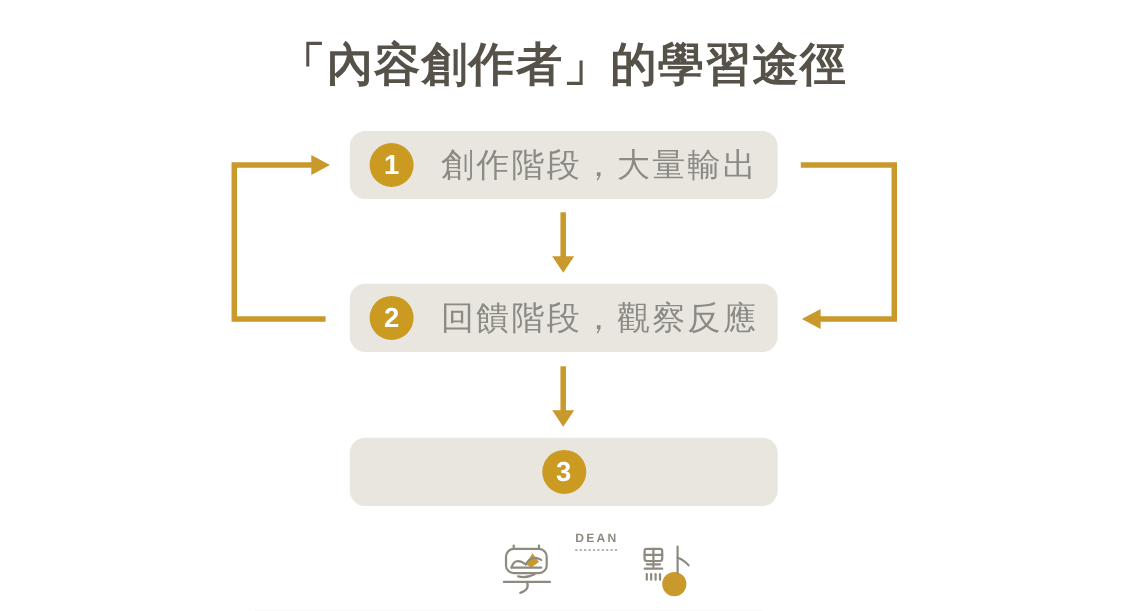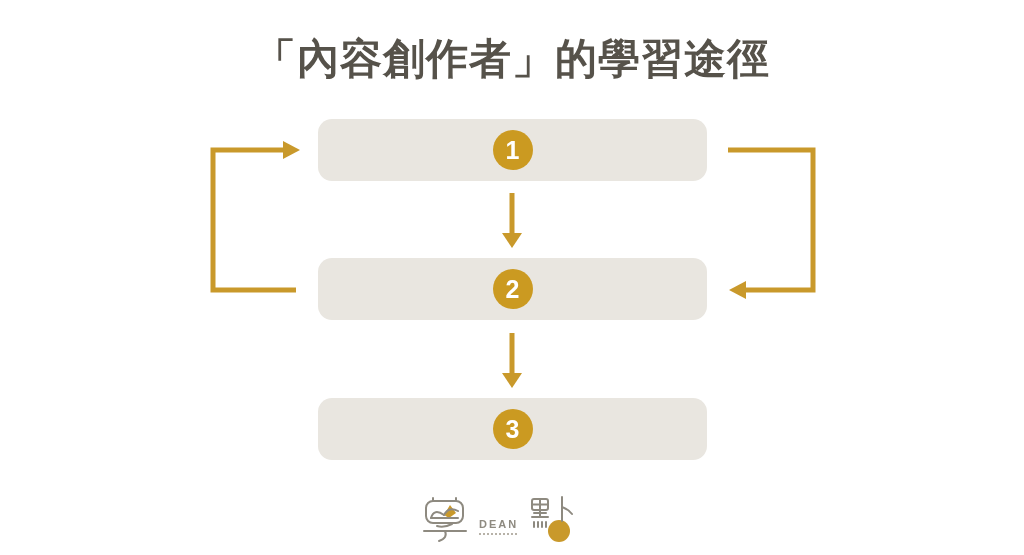--- a/index.html
+++ b/index.html
@@ -44,22 +44,22 @@
     background:var(--badge-gold);
     color:#fff;font-size:25px;font-weight:700;
     display:flex;align-items:center;justify-content:center;
     flex:0 0 auto;
   }
   .stage-label{
     font-size:30px;letter-spacing:2px;color:var(--box-text);
     white-space:nowrap;
   }
   .brand-logo{
-    position:absolute;left:423px;top:494px;
-    display:flex;align-items:flex-end;gap:12px;
+    position:absolute;left:457px;top:494px;
+    display:flex;align-items:flex-start;gap:22px;
   }
   .emblem{display:block;}
   .emblem .ln{stroke:var(--logo-gray);stroke-width:2;fill:none;stroke-linecap:round;stroke-linejoin:round;}
   .emblem .gold{fill:var(--gold-accent);stroke:none;}
   .brand-text-block{transform:translateY(-9px);}
   .brand-name{
     font-size:11px;font-weight:700;letter-spacing:2px;
     color:var(--logo-gray);line-height:11px;
   }
   .brand-tagline{
@@ -84,24 +84,26 @@
 
     <line class="arrow-line" x1="512" y1="193" x2="512" y2="234"></line>
     <polygon class="arrow-head" points="502,233 522,233 512,248"></polygon>
 
     <line class="arrow-line" x1="512" y1="333" x2="512" y2="374"></line>
     <polygon class="arrow-head" points="502,373 522,373 512,388"></polygon>
   </svg>
 
   <div class="stage-box s1">
     <span class="num-badge">1</span>
+    <span class="stage-label">創作階段，大量輸出</span>
   </div>
 
   <div class="stage-box s2">
     <span class="num-badge">2</span>
+    <span class="stage-label">回饋階段，觀察反應</span>
   </div>
 
   <div class="stage-box s3">
     <span class="num-badge">3</span>
   </div>
 
   <div class="brand-logo">
 
     <svg class="emblem" width="44" height="48" viewBox="0 0 44 48" aria-hidden="true">
       <path class="ln" d="M10 5 V2"></path>

